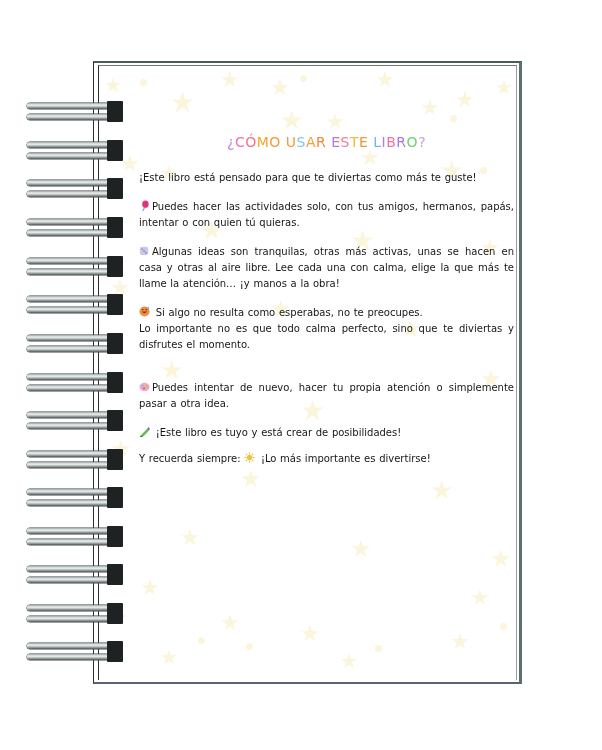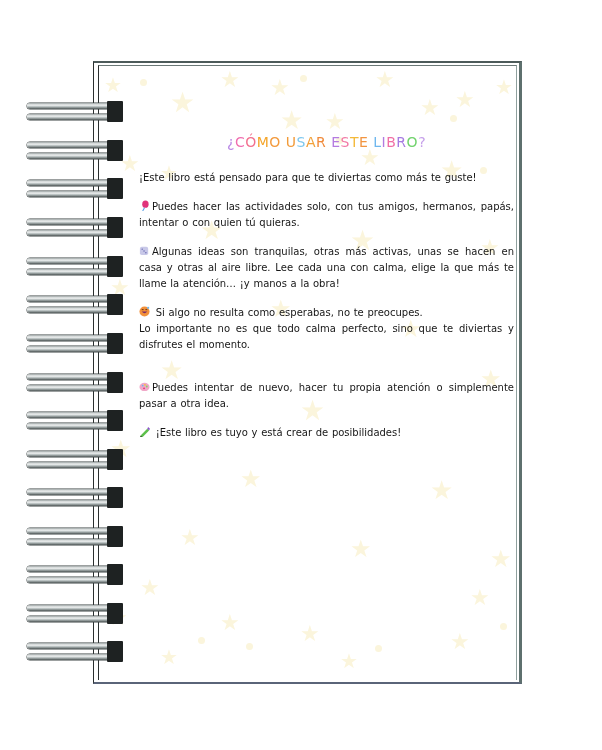--- a/index.html
+++ b/index.html
@@ -237,13 +237,28 @@
 
 
   <p class="para" style="margin-bottom:10px">
     <svg class="icon" viewBox="0 0 12 12">
         <path d="M2 10 L9 3 L11 5 L4 12 Z" fill="#5cc04a"></path>
         <path d="M2 10 L1 12 L4 12 Z" fill="#2d6a24"></path>
         <path d="M9 3 L10 1 L12 3 L11 5 Z" fill="#8a5ac8"></path>
       </svg><span> ¡Este libro es tuyo y está crear de posibilidades!</span>
   </p>
 
+  <p class="para">
+    <span>Y recuerda siempre: </span><svg class="icon" viewBox="0 0 12 12">
+        <circle cx="6" cy="6" r="3" fill="#f4c23a"></circle>
+        <g stroke="#f4c23a" stroke-width="1.2">
+          <line x1="6" y1="0.5" x2="6" y2="2.5"></line>
+          <line x1="6" y1="9.5" x2="6" y2="11.5"></line>
+          <line x1="0.5" y1="6" x2="2.5" y2="6"></line>
+          <line x1="9.5" y1="6" x2="11.5" y2="6"></line>
+          <line x1="2" y1="2" x2="3.4" y2="3.4"></line>
+          <line x1="8.6" y1="8.6" x2="10" y2="10"></line>
+          <line x1="2" y1="10" x2="3.4" y2="8.6"></line>
+          <line x1="8.6" y1="3.4" x2="10" y2="2"></line>
+        </g>
+      </svg><span> ¡Lo más importante es divertirse!</span>
+  </p>
 </div>
 
 </body></html>

